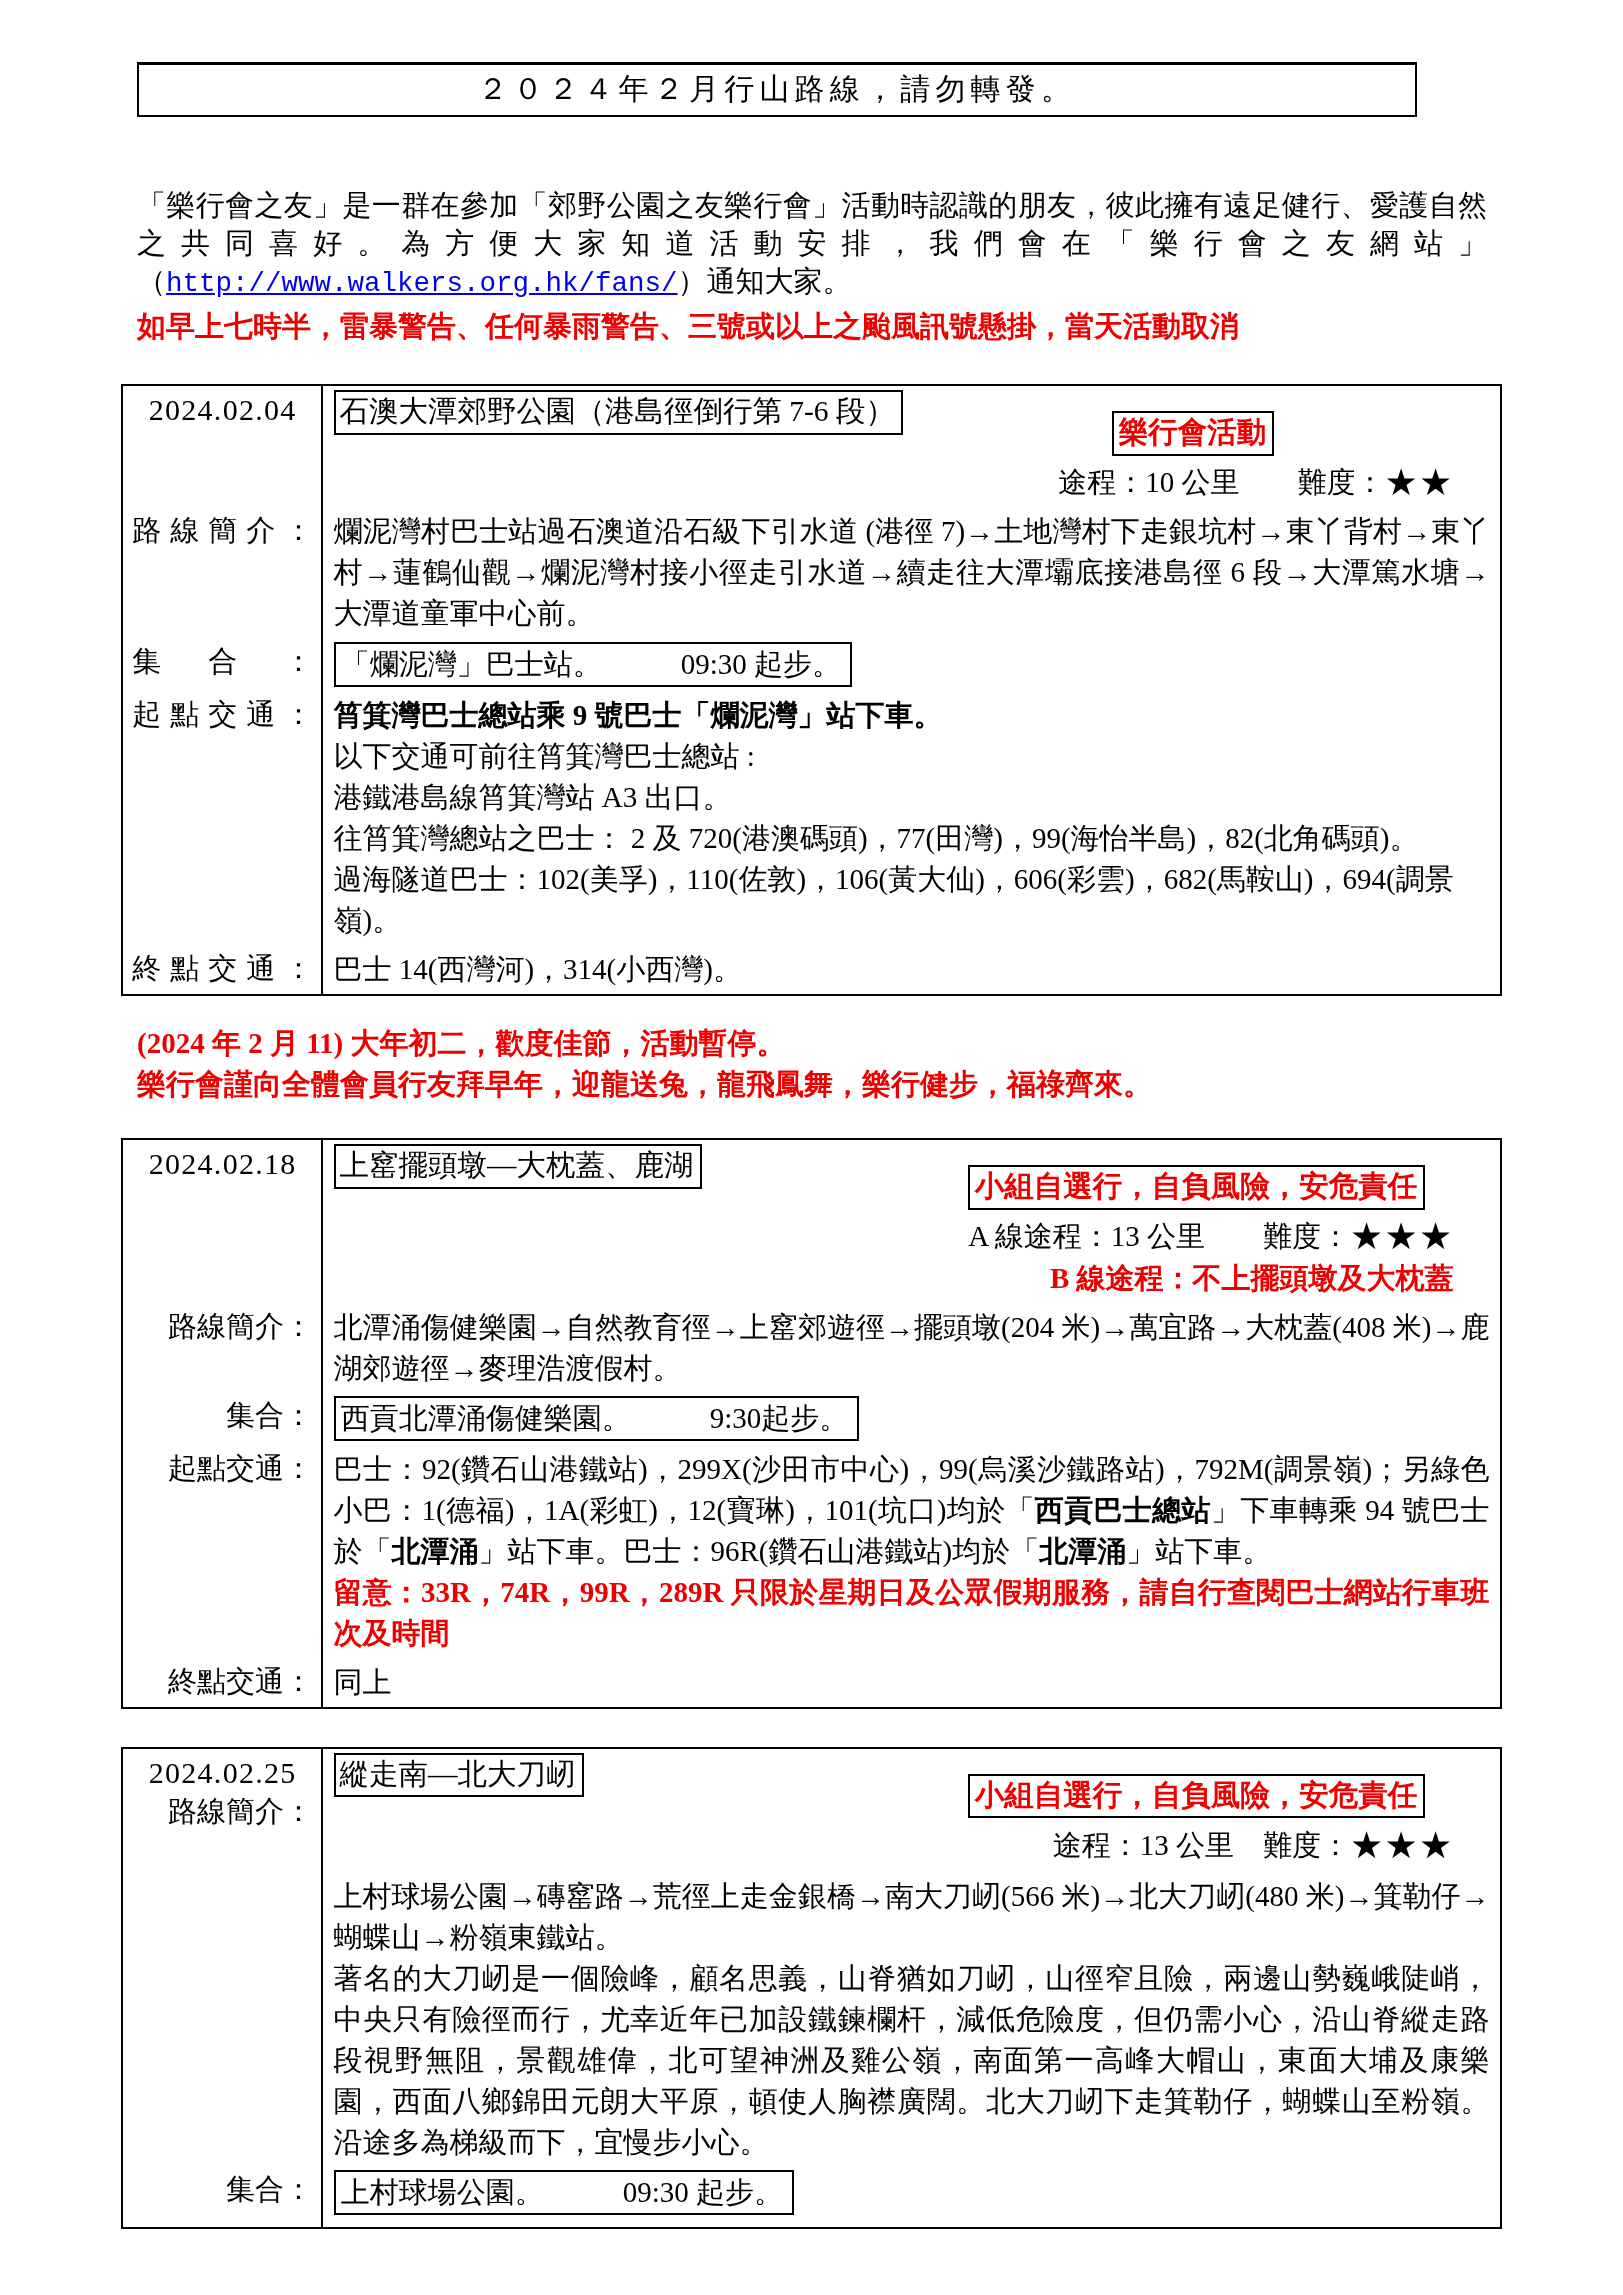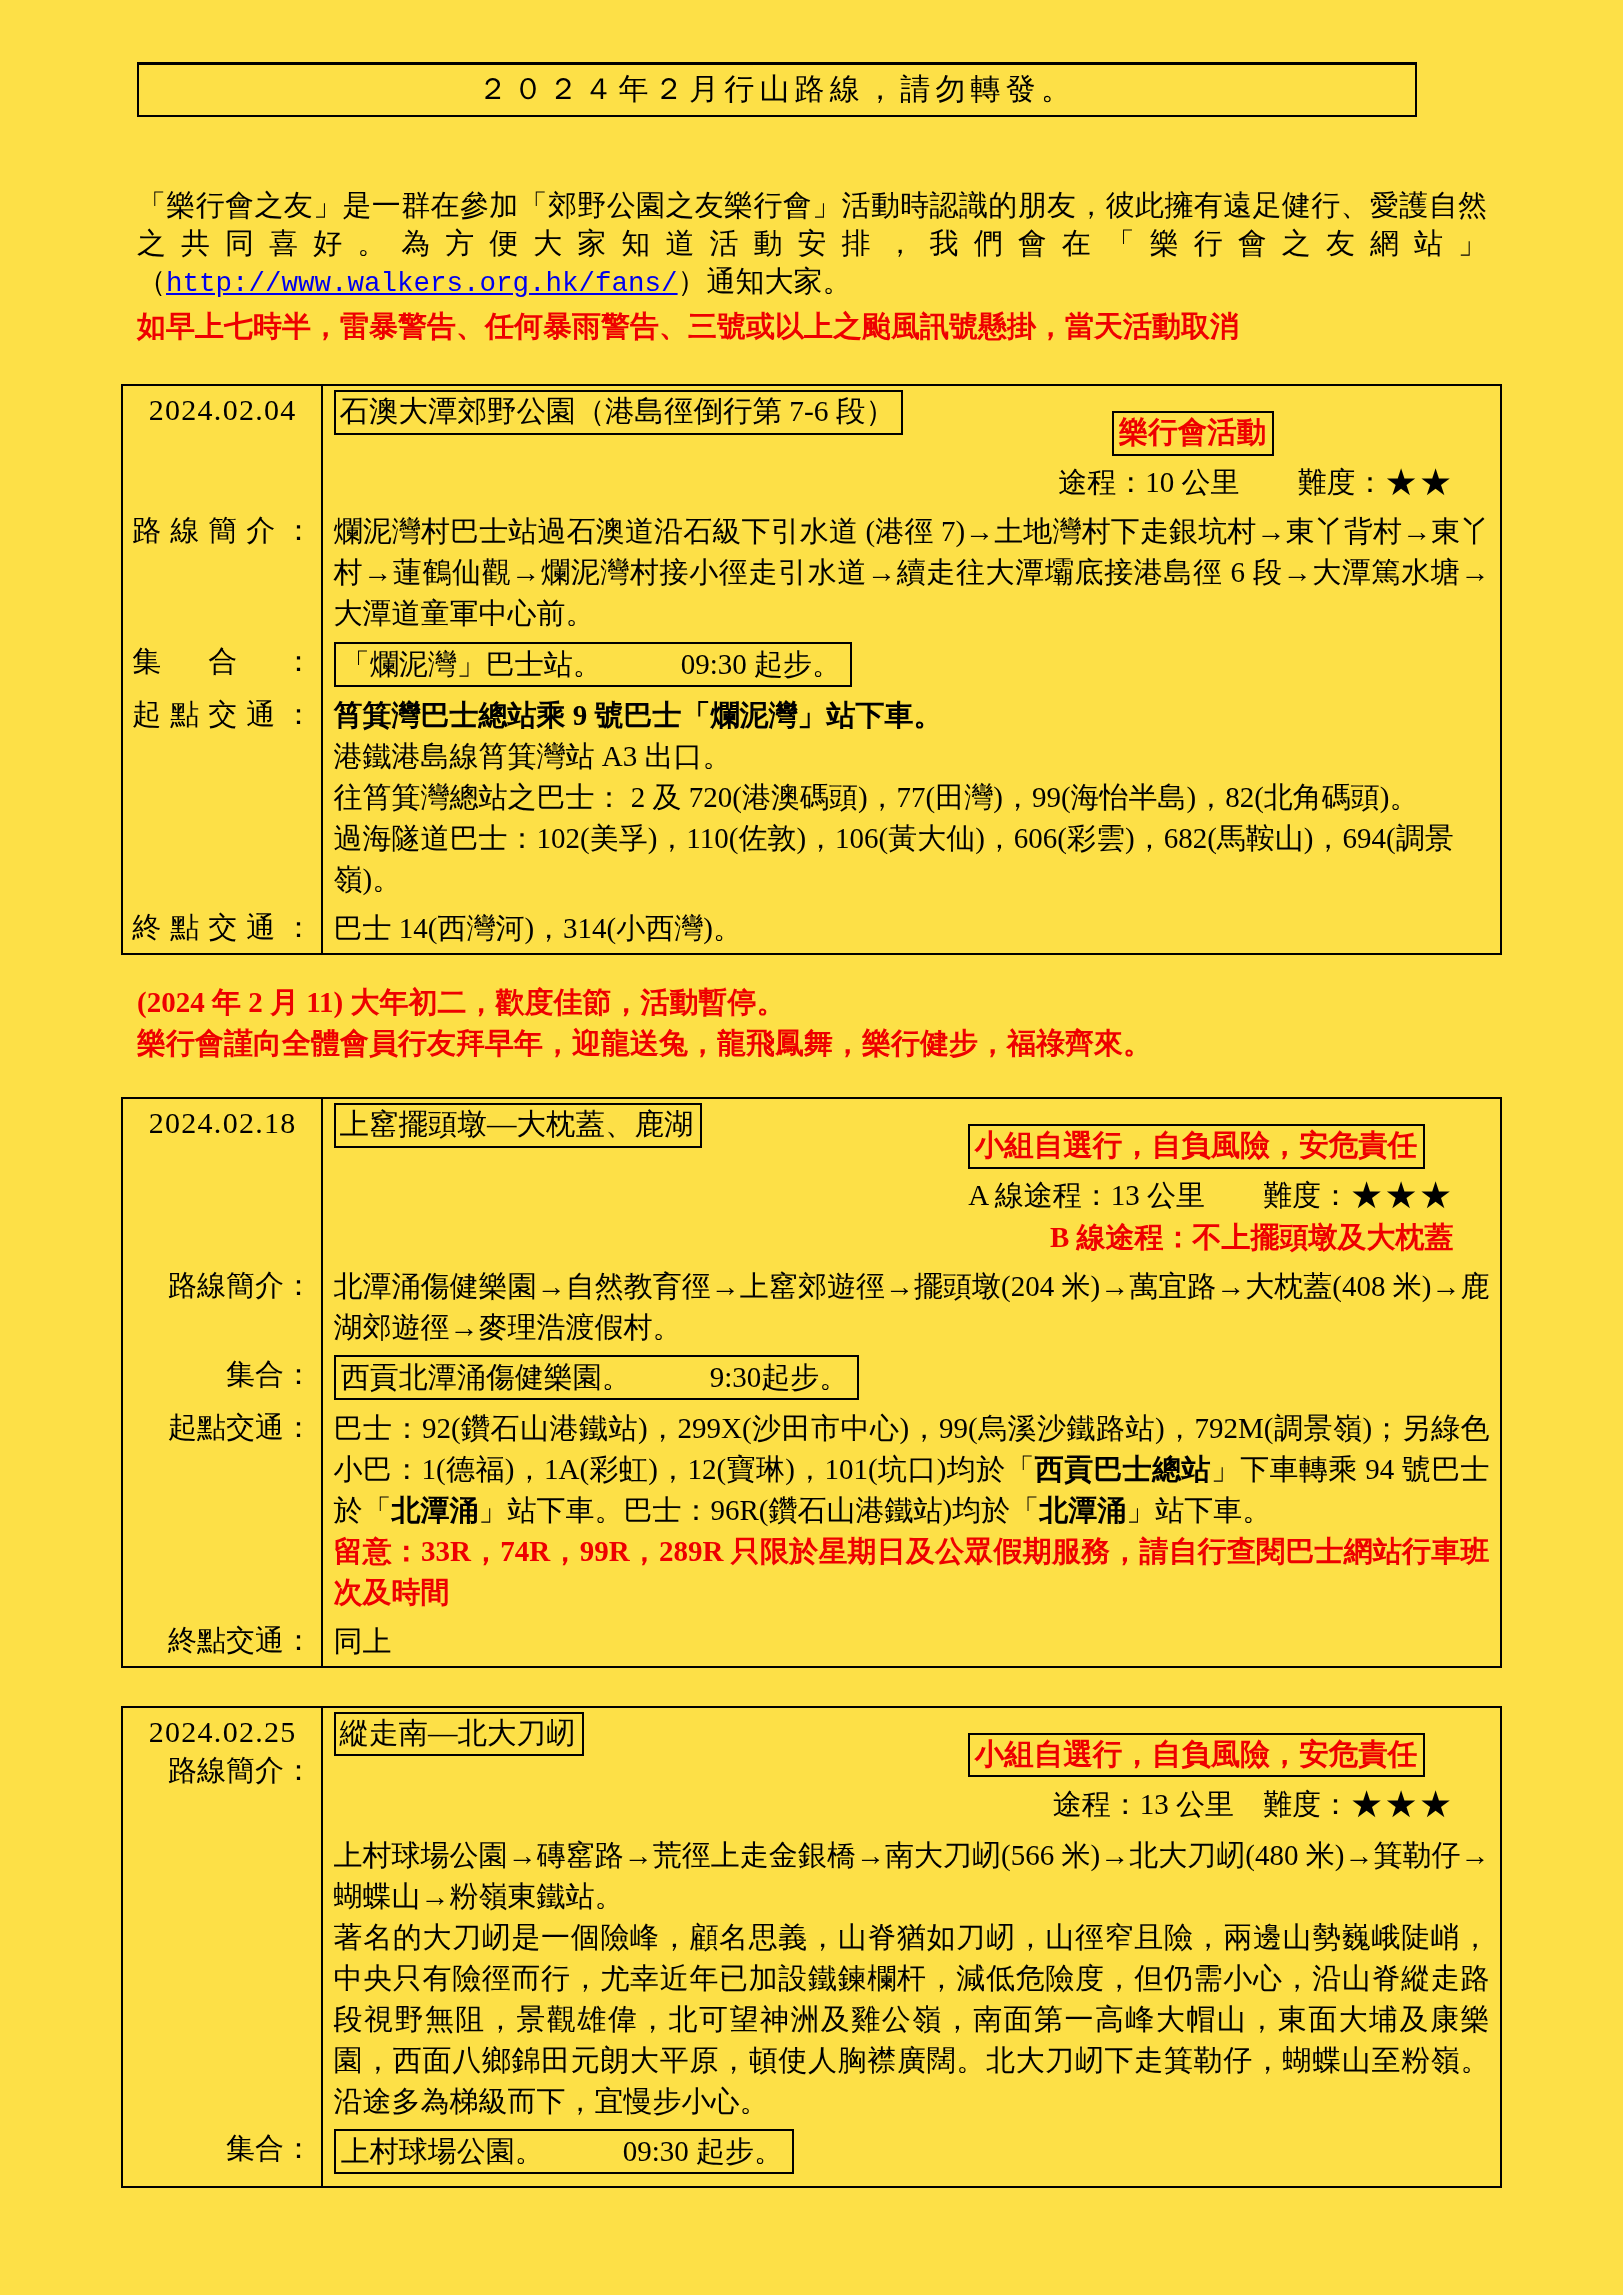--- a/index.html
+++ b/index.html
@@ -1,19 +1,19 @@
 <!DOCTYPE html>
 <html style="font-size:10.5px"><head>
 <meta charset="utf-8">
 <style>
   html,body { margin:0; padding:0; background:#888; }
   .page {
     position:relative;
     width:1624px; height:2295px;
-    background:#fde047;
+    background:#ffffff;
     overflow:hidden;
     font-family:"Liberation Serif","DejaVu Serif",serif;
     color:#000;
     font-size:29px;
   }
   
   .title-box {
     margin:62px 0 0 137px;
     width:1276px;
     border:2px solid #000;
@@ -132,20 +132,21 @@
       <div class="content-col">
         <span class="meet-box"><span>「爛泥灣」巴士站。</span><span class="meet-gap"></span><span>09:30 起步。</span></span>
       </div>
     </div>
     <div class="ev-row">
       <div class="label-col spread">
           <span class="lbl">起點交通：</span>
         </div>
       <div class="content-col">
         <span class="t-line bold">筲箕灣巴士總站乘 9 號巴士「爛泥灣」站下車。</span>
+        <span class="t-line">以下交通可前往筲箕灣巴士總站 :</span>
         <span class="t-line">港鐵港島線筲箕灣站 A3 出口。</span>
         <span class="t-line">往筲箕灣總站之巴士： 2 及 720(港澳碼頭)，77(田灣)，99(海怡半島)，82(北角碼頭)。</span>
         <span class="t-line">過海隧道巴士：102(美孚)，110(佐敦)，106(黃大仙)，606(彩雲)，682(馬鞍山)，694(調景嶺)。</span>
       </div>
     </div>
     <div class="ev-row">
       <div class="label-col spread">
           <span class="lbl">終點交通：</span>
         </div>
       <div class="content-col">巴士 14(西灣河)，314(小西灣)。</div>

